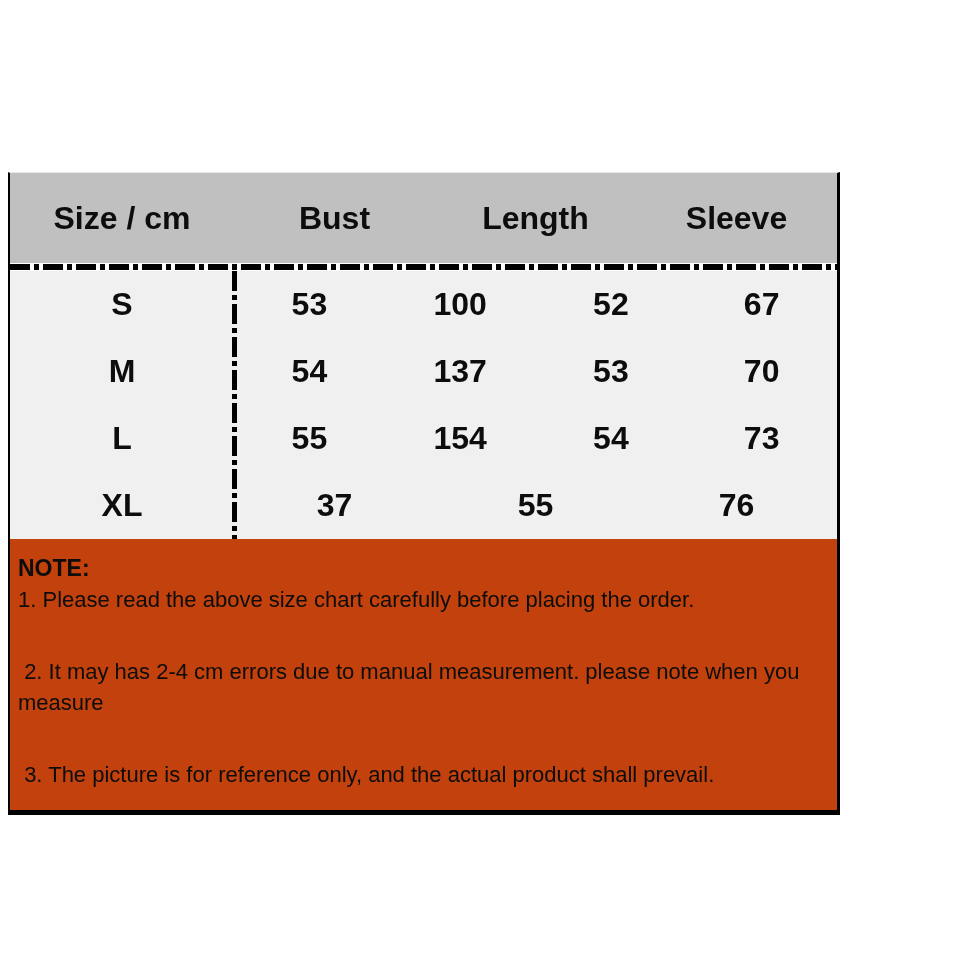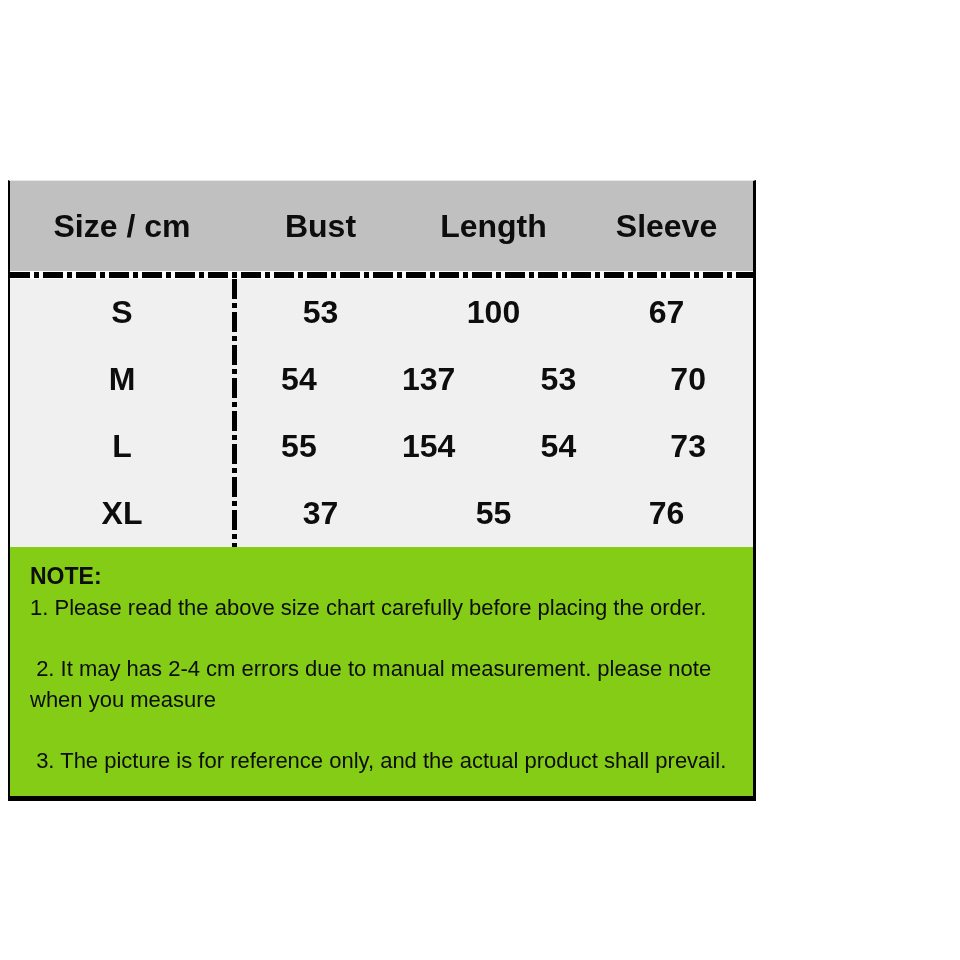--- a/index.html
+++ b/index.html
@@ -6,22 +6,22 @@
   html, body { background: #ffffff; }
   body {
     width: 960px; height: 960px;
     position: relative;
     font-family: "Liberation Sans", sans-serif;
     color: #0d0d0d;
     overflow: hidden;
   }
   .table-box {
     position: absolute;
-    left: 8px; top: 180px;
-    width: 748px;
+    left: 8px; top: 172px;
+    width: 832px;
     border-left: 2px solid #000;
     border-right: 3px solid #000;
     border-bottom: 5px solid #000;
     border-top: 1px solid #e8e8e8;
   }
   .header-row {
     height: 90px;
     background: #c0c0c0;
     display: flex;
     align-items: center;
@@ -51,27 +51,27 @@
   }
   .divider-v {
     position: absolute;
     left: 222px; top: 0; bottom: 0;
     width: 5px;
     background: repeating-linear-gradient(180deg,
       #000 0 20px, transparent 20px 24px,
       #000 24px 29px, transparent 29px 33px);
   }
   .notes {
-    background: #84cc16;
-    padding: 14px 10px 20px 20px;
+    background: #c2410c;
+    padding: 14px 10px 20px 8px;
     font-size: 22px;
     line-height: 31px;
   }
   .notes-title { font-weight: bold; font-size: 23px; }
-  .note-para + .note-para { margin-top: 30px; }
+  .note-para + .note-para { margin-top: 41px; }
   .note-line { white-space: pre-wrap; }
 </style>
 </head>
 <body>
 
 <div class="table-box">
 
   <div class="header-row">
     <div class="cell c0">Size / cm</div>
     <div class="cell cv">Bust</div>
@@ -81,20 +81,21 @@
 
   <div class="divider-h"></div>
 
   <div class="data-area">
     <div class="divider-v"></div>
 
     <div class="data-row">
       <div class="cell c0">S</div>
       <div class="cell cv">53</div>
       <div class="cell cv">100</div>
+      <div class="cell cv">52</div>
       <div class="cell cv">67</div>
     </div>
 
     <div class="data-row">
       <div class="cell c0">M</div>
       <div class="cell cv">54</div>
       <div class="cell cv">137</div>
       <div class="cell cv">53</div>
       <div class="cell cv">70</div>
     </div>

